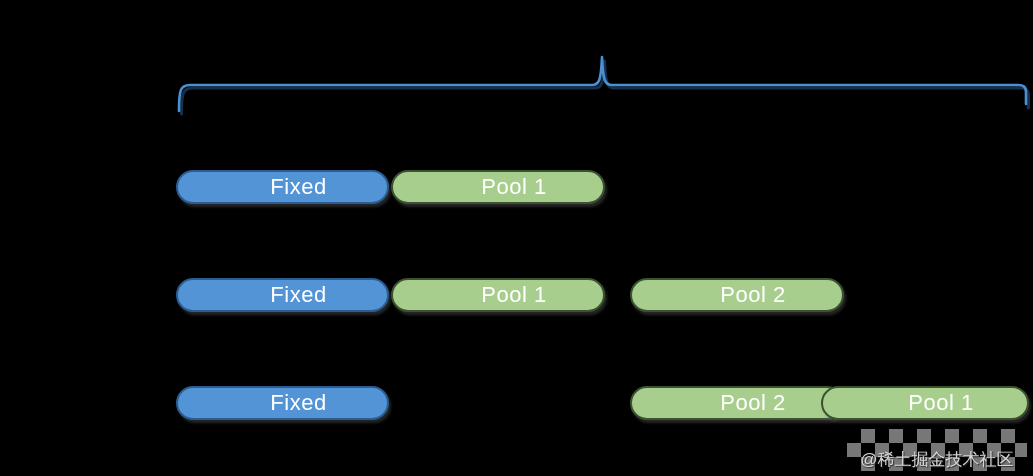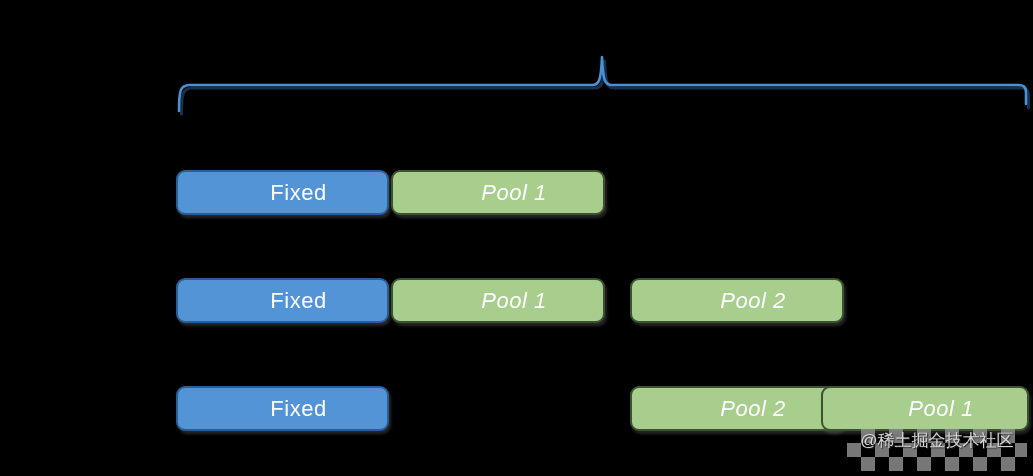--- a/index.html
+++ b/index.html
@@ -18,59 +18,58 @@
   .brace-svg {
     position: absolute;
     left: 0;
     top: 0;
     width: 1033px;
     height: 476px;
     pointer-events: none;
   }
   .box {
     position: absolute;
-    height: 45px;
+    height: 34px;
     box-sizing: border-box;
-    border-radius: 9px;
+    border-radius: 19px;
     border: 2px solid transparent;
     display: flex;
     align-items: center;
     justify-content: center;
     color: var(--text-color, #ffffff);
     font-size: 22px;
     letter-spacing: 0.5px;
     box-shadow: 2px 3px 3px rgba(110,110,110,0.35);
     padding-left: 32px;
   }
   .box.blue {
     background: var(--fixed-fill, #5294d5);
     border-color: var(--fixed-border, #2b5d92);
   }
   .box.green {
     background: var(--pool-fill, #a7ce8d);
     border-color: var(--pool-border, #3d5230);
-    font-style: italic;
   }
   
   .r1 { top: 170px; }
   .r2 { top: 278px; }
   .r3 { top: 386px; }
   
   .cA { left: 176px; width: 213px; }
   .cB { left: 391px; width: 214px; }
   .cC { left: 630px; width: 214px; }
   .cD { left: 821px; width: 208px; }
   .watermark {
     position: absolute;
     right: 6px;
     bottom: 5px;
     width: 180px;
     height: 42px;
     display: flex;
-    align-items: flex-start;
+    align-items: flex-end;
     justify-content: center;
     background-image:
       linear-gradient(45deg, rgba(140,140,140,0.85) 25%, transparent 25%, transparent 75%, rgba(140,140,140,0.85) 75%),
       linear-gradient(45deg, rgba(140,140,140,0.85) 25%, transparent 25%, transparent 75%, rgba(140,140,140,0.85) 75%);
     background-size: 28px 28px;
     background-position: 0 0, 14px 14px;
   }
   .watermark span {
     font-size: 17px;
     color: #d6d6d6;

